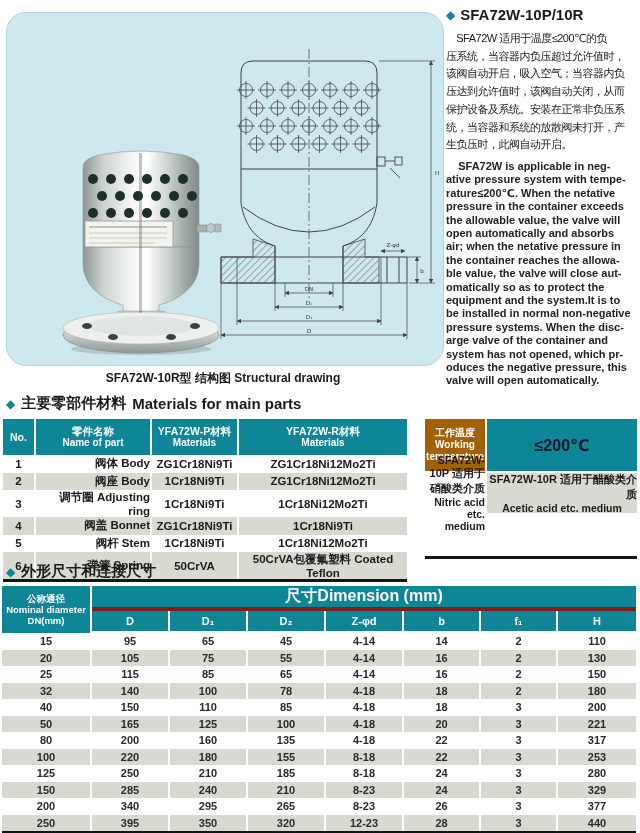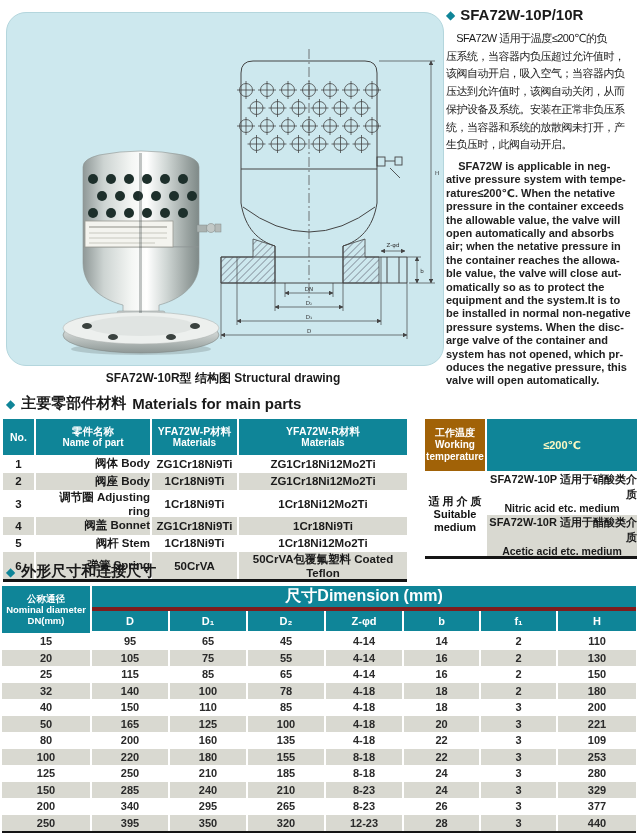--- a/index.html
+++ b/index.html
@@ -44,21 +44,21 @@
   .mat-table td{height:17.5px;font-size:11.5px;font-weight:bold;}
   .mat-table td.col1{text-align:right;padding-left:8px;}
   .hsub{font-size:10px;}
 
   
   .cond{left:425px;top:419px;width:212px;display:grid;
         grid-template-columns:60px 150px;grid-template-rows:52px 40px 41px;
         column-gap:2px;row-gap:2px;border-bottom:3px solid #151515;background:#fff;}
   .cond .cell{display:flex;flex-direction:column;align-items:center;justify-content:center;}
   .cond .teal{background:#a16207;color:#fff;font-weight:bold;font-size:10px;line-height:12px;text-align:center;white-space:pre;}
-  .cond .temp-val{background:#0f8598;color:#fef9c3;font-weight:bold;font-size:11px;}
+  .cond .temp-val{background:#0f8598;color:#0f172a;font-weight:bold;font-size:16px;}
   .cond .med-label{grid-row:2/4;background:#fff;color:#111;font-weight:bold;font-size:11px;line-height:13px;text-align:center;white-space:pre;}
   .cond .med{font-weight:bold;text-align:right;}
   .cond .med .zh{font-size:11px;}
   .cond .med .en{font-size:10.5px;}
   .cond .med.alt{background:#d9d9d1;}
 
   
   .dim-table{left:2px;top:586px;width:634px;border-bottom:3px solid #151515;}
   .dim-table th.dn{font-size:9.5px;line-height:11px;}
   .dim-table th.span{height:21px;font-size:16px;border-bottom:4px solid #7f1d1d;}
@@ -391,23 +391,20 @@
         <td class="col3">50CrVA包覆氟塑料  Coated Teflon</td>
       </tr>
     </tbody>
 </table>
 
 <div class="abs cond">
   <div class="cell teal">工作温度
 Working
 temperature</div>
   <div class="cell temp-val">≤200℃</div>
-  <div class="cell med-label">适 用 介 质
-Suitable
-medium</div>
   <div class="cell med">
     <div class="zh">SFA72W-10P  适用于硝酸类介质</div>
     <div class="en">Nitric acid etc. medium</div>
   </div>
   <div class="cell med alt">
     <div class="zh">SFA72W-10R  适用于醋酸类介质</div>
     <div class="en">Acetic acid etc. medium</div>
   </div>
 </div>
 
@@ -506,21 +503,21 @@
         <td class="col7">221</td>
       </tr>
       <tr>
         <td class="col0">80</td>
         <td class="col1">200</td>
         <td class="col2">160</td>
         <td class="col3">135</td>
         <td class="col4">4-18</td>
         <td class="col5">22</td>
         <td class="col6">3</td>
-        <td class="col7">109</td>
+        <td class="col7">317</td>
       </tr>
       <tr>
         <td class="col0">100</td>
         <td class="col1">220</td>
         <td class="col2">180</td>
         <td class="col3">155</td>
         <td class="col4">8-18</td>
         <td class="col5">22</td>
         <td class="col6">3</td>
         <td class="col7">253</td>

